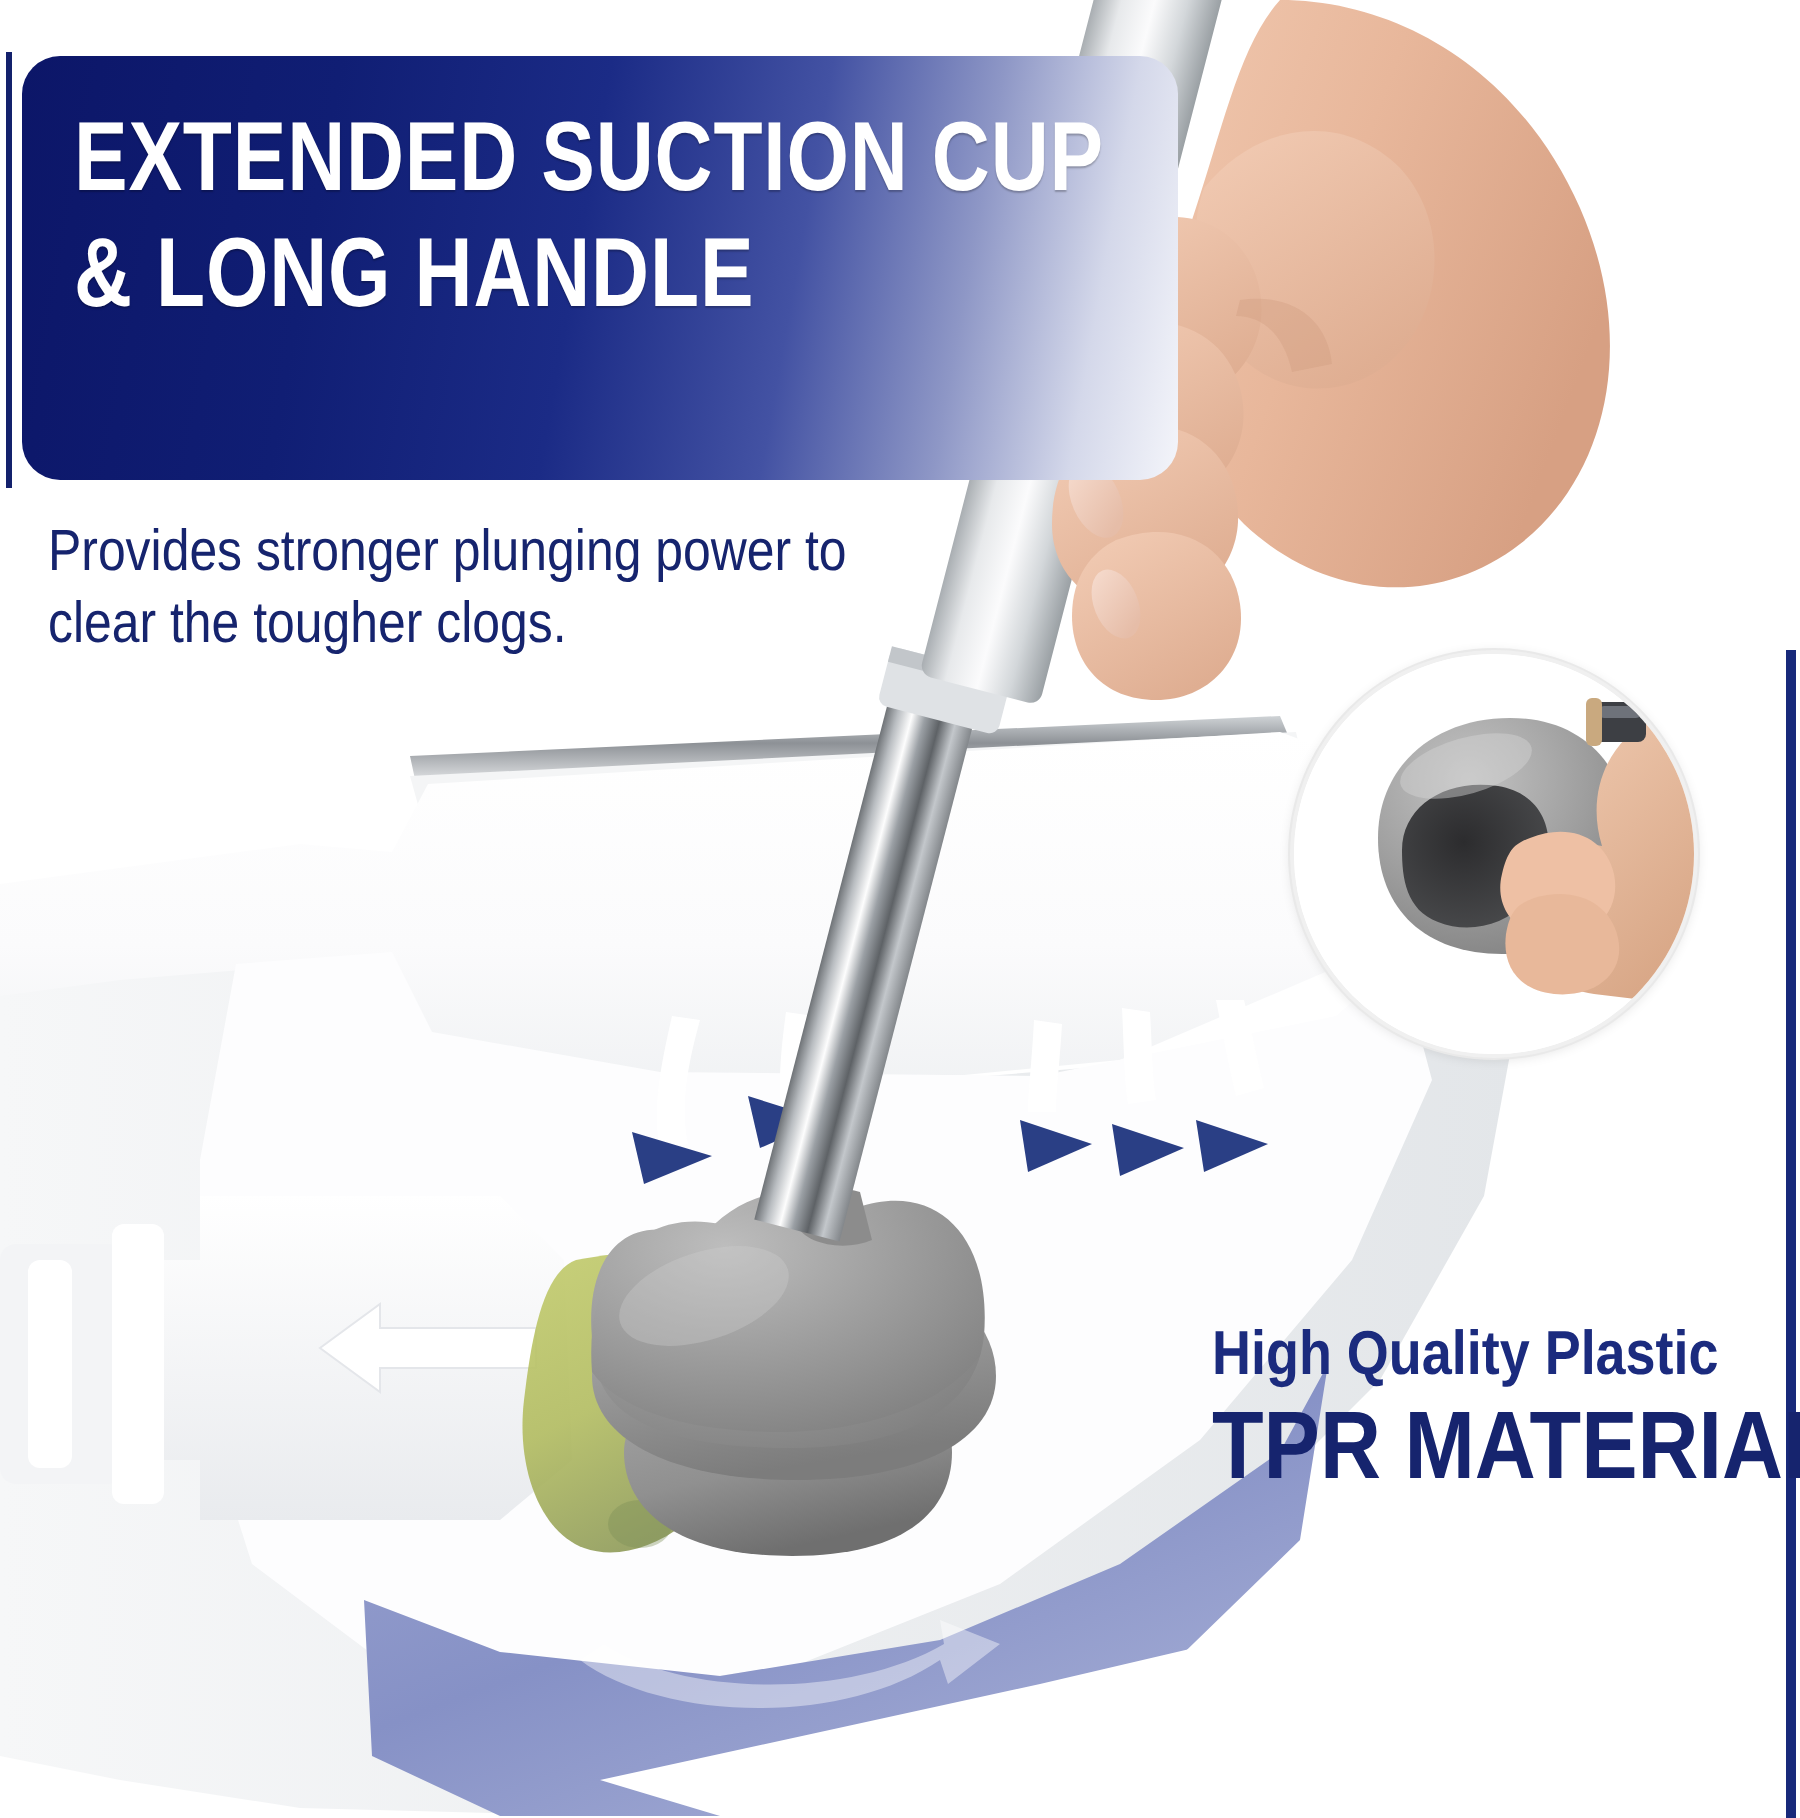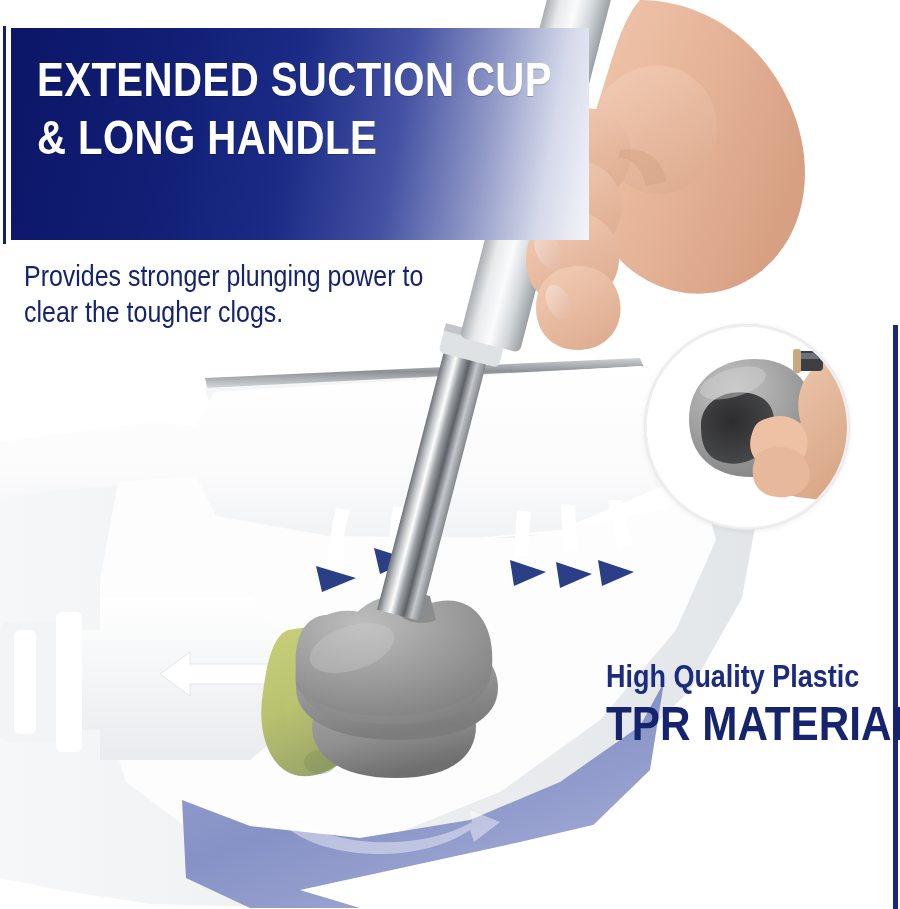--- a/index.html
+++ b/index.html
@@ -51,20 +51,21 @@
     left: 11px; top: 28px;
     width: 578px; height: 212px;
     background: linear-gradient(100deg,
         #0c1668 0%,
         #101e74 26%,
         #1b2b86 48%,
         #4352a3 66%,
         #8e97c6 80%,
         #d4d8ea 91%,
         #f4f5fa 100%);
+    border-radius: 19px;
   }
   #banner-inner {
     position: absolute;
     left: 26px; top: 22px;
     right: 10px;
   }
   .headline {
     color: #ffffff;
     font-family: "Liberation Sans Narrow", "Liberation Sans", sans-serif;
     font-weight: 700;

